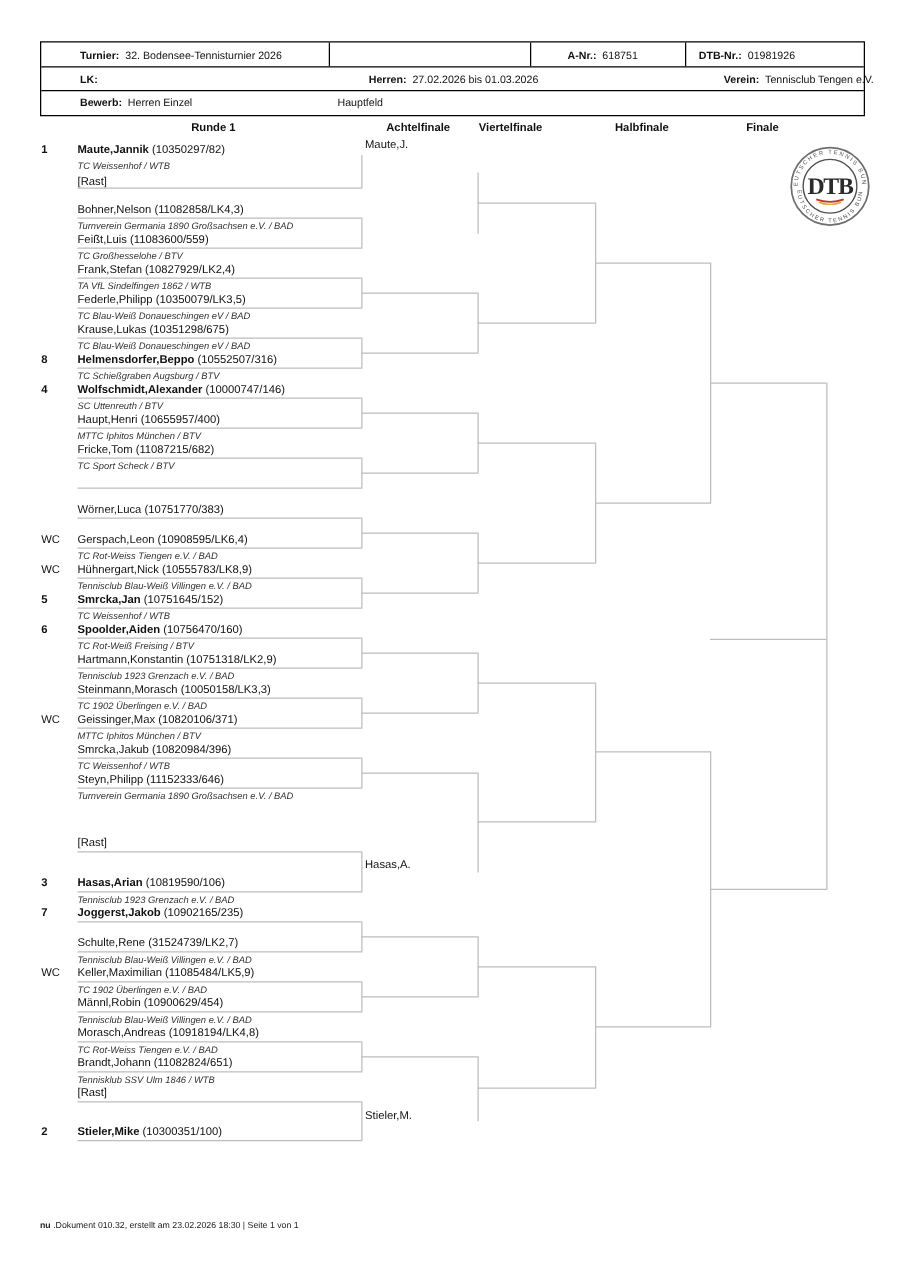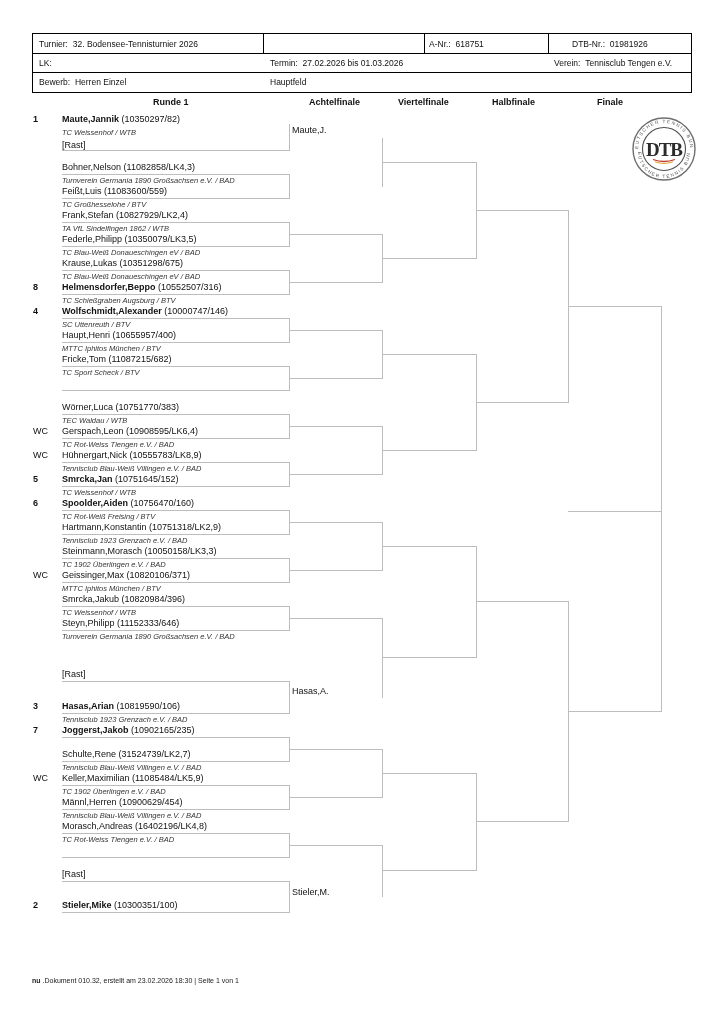--- a/index.html
+++ b/index.html
@@ -3,21 +3,21 @@
 <meta charset="utf-8">
 <style>
   html,body{margin:0;padding:0;background:#e8e8e8;}
   .page{position:relative;width:724px;height:1024px;background:#ffffff;
         font-family:"Liberation Sans",sans-serif;color:#111;overflow:hidden;}
   
   .htable{position:absolute;left:32px;top:33px;width:658px;height:58px;border:1.6px solid #000;font-size:8.5px;}
   .htable .hrow-sep{position:absolute;left:0;width:100%;height:1px;background:#000;}
   .htable .vdiv{position:absolute;width:1px;background:#000;}
   .hcell{position:absolute;white-space:nowrap;}
-  .hcell b{font-weight:normal;}
+  .hcell b{font-weight:bold;margin-left:25px;}
   
   .colhead{position:absolute;top:97px;font-size:9px;font-weight:bold;white-space:nowrap;}
   
   .entry{position:absolute;left:62px;width:230px;font-size:9px;line-height:12px;white-space:nowrap;}
   .entry .lbl{position:absolute;left:-29px;top:0;width:26px;font-weight:normal;}
   .entry.seeded .lbl{font-weight:bold;}
   .entry .nm{height:12px;}
   .entry.seeded .nm .np{font-weight:bold;}
   .entry .club{height:12px;font-size:7.5px;font-style:italic;color:#333;padding-top:2px;}
   .entry .extra{height:12px;}
@@ -36,31 +36,31 @@
 <div class="page">
 
   <div class="htable">
     <div class="hrow-sep" style="top:19px"></div>
     <div class="hrow-sep" style="top:38px"></div>
     <div class="vdiv" style="left:230px;top:0;height:19px"></div>
     <div class="vdiv" style="left:391px;top:0;height:19px"></div>
     <div class="vdiv" style="left:515px;top:0;height:19px"></div>
     <div class="hcell" style="left:6px;top:5px"><b>Turnier:</b>&nbsp;&nbsp;<span>32. Bodensee-Tennisturnier 2026</span></div>
     <div class="hcell" style="left:396px;top:5px"><b>A-Nr.:</b>&nbsp;&nbsp;<span>618751</span></div>
-    <div class="hcell" style="left:539px;top:5px"><b>DTB-Nr.:</b>&nbsp;&nbsp;<span>01981926</span></div>
+    <div class="hcell" style="left:501px;top:5px"><b>DTB-Nr.:</b>&nbsp;&nbsp;<span>01981926</span></div>
     <div class="hcell" style="left:6px;top:24px"><b>LK:</b></div>
-    <div class="hcell" style="left:237px;top:24px"><b>Termin:</b>&nbsp;&nbsp;<span>27.02.2026 bis 01.03.2026</span></div>
+    <div class="hcell" style="left:237px;top:24px"><b>Herren:</b>&nbsp;&nbsp;<span>27.02.2026 bis 01.03.2026</span></div>
     <div class="hcell" style="left:521px;top:24px"><b>Verein:</b>&nbsp;&nbsp;<span>Tennisclub Tengen e.V.</span></div>
     <div class="hcell" style="left:6px;top:43px"><b>Bewerb:</b>&nbsp;&nbsp;<span>Herren Einzel</span></div>
     <div class="hcell" style="left:237px;top:43px"><span>Hauptfeld</span></div>
   </div>
 
   <span class="colhead" style="left:153px">Runde 1</span>
   <span class="colhead" style="left:309px">Achtelfinale</span>
-  <span class="colhead" style="left:398px">Viertelfinale</span>
+  <span class="colhead" style="left:383px">Viertelfinale</span>
   <span class="colhead" style="left:492px">Halbfinale</span>
   <span class="colhead" style="left:597px">Finale</span>
 
   <svg class="logo" width="68" height="68" viewBox="-34 -34 68 68">
     <defs>
       <path id="tc" d="M -26,0 A 26,26 0 0 1 26,0"></path>
       <path id="bc" d="M -26,3 A 26,26 0 0 0 26,3"></path>
     </defs>
     <circle r="31" fill="none" stroke="#6f6f6f" stroke-width="1.4"></circle>
     <circle r="21.5" fill="none" stroke="#4f4f4f" stroke-width="1.1"></circle>
@@ -110,21 +110,20 @@
   <div class="entry" style="top:329px">
       <div class="nm"><span class="np">Haupt,Henri</span><span> (10655957/400)</span></div>
       <div class="club">MTTC Iphitos München / BTV</div>
     </div>
   <div class="entry" style="top:353px">
       <div class="nm"><span class="np">Fricke,Tom</span><span> (11087215/682)</span></div>
       <div class="club">TC Sport Scheck / BTV</div>
     </div>
   <div class="entry" style="top:401px">
       <div class="nm"><span class="np">Wörner,Luca</span><span> (10751770/383)</span></div>
-      <div class="club">TEC Waldau / WTB</div>
     </div>
   <div class="entry" style="top:425px">
       <span class="lbl">WC</span>
       <div class="nm"><span class="np">Gerspach,Leon</span><span> (10908595/LK6,4)</span></div>
       <div class="club">TC Rot-Weiss Tiengen e.V. / BAD</div>
     </div>
   <div class="entry" style="top:449px">
       <span class="lbl">WC</span>
       <div class="nm"><span class="np">Hühnergart,Nick</span><span> (10555783/LK8,9)</span></div>
       <div class="club">Tennisclub Blau-Weiß Villingen e.V. / BAD</div>
@@ -175,36 +174,40 @@
   <div class="entry" style="top:748px">
       <div class="nm"><span class="np">Schulte,Rene</span><span> (31524739/LK2,7)</span></div>
       <div class="club">Tennisclub Blau-Weiß Villingen e.V. / BAD</div>
     </div>
   <div class="entry" style="top:772px">
       <span class="lbl">WC</span>
       <div class="nm"><span class="np">Keller,Maximilian</span><span> (11085484/LK5,9)</span></div>
       <div class="club">TC 1902 Überlingen e.V. / BAD</div>
     </div>
   <div class="entry" style="top:796px">
-      <div class="nm"><span class="np">Männl,Herren</span><span> (10900629/454)</span></div>
+      <div class="nm"><span class="np">Männl,Robin</span><span> (10900629/454)</span></div>
       <div class="club">Tennisclub Blau-Weiß Villingen e.V. / BAD</div>
     </div>
   <div class="entry" style="top:820px">
-      <div class="nm"><span class="np">Morasch,Andreas</span><span> (16402196/LK4,8)</span></div>
+      <div class="nm"><span class="np">Morasch,Andreas</span><span> (10918194/LK4,8)</span></div>
       <div class="club">TC Rot-Weiss Tiengen e.V. / BAD</div>
+    </div>
+  <div class="entry" style="top:844px">
+      <div class="nm"><span class="np">Brandt,Johann</span><span> (11082824/651)</span></div>
+      <div class="club">Tennisklub SSV Ulm 1846 / WTB</div>
     </div>
   <div class="entry" style="top:868px">
       <div class="nm"><span>[Rast]</span></div>
     </div>
   <div class="entry seeded" style="top:899px">
       <span class="lbl">2</span>
       <div class="nm"><span class="np">Stieler,Mike</span><span> (10300351/100)</span></div>
     </div>
 
-  <span class="adv" style="top:125px">Maute,J.</span>
+  <span class="adv" style="top:110px">Maute,J.</span>
   <span class="adv" style="top:686px">Hasas,A.</span>
   <span class="adv" style="top:887px">Stieler,M.</span>
 
   <div class="hl" style="left:62px;top:150px;width:227px"></div>
   <div class="hl" style="left:62px;top:174px;width:227px"></div>
   <div class="hl" style="left:62px;top:198px;width:227px"></div>
   <div class="hl" style="left:62px;top:222px;width:227px"></div>
   <div class="hl" style="left:62px;top:246px;width:227px"></div>
   <div class="hl" style="left:62px;top:270px;width:227px"></div>
   <div class="hl" style="left:62px;top:294px;width:227px"></div>

